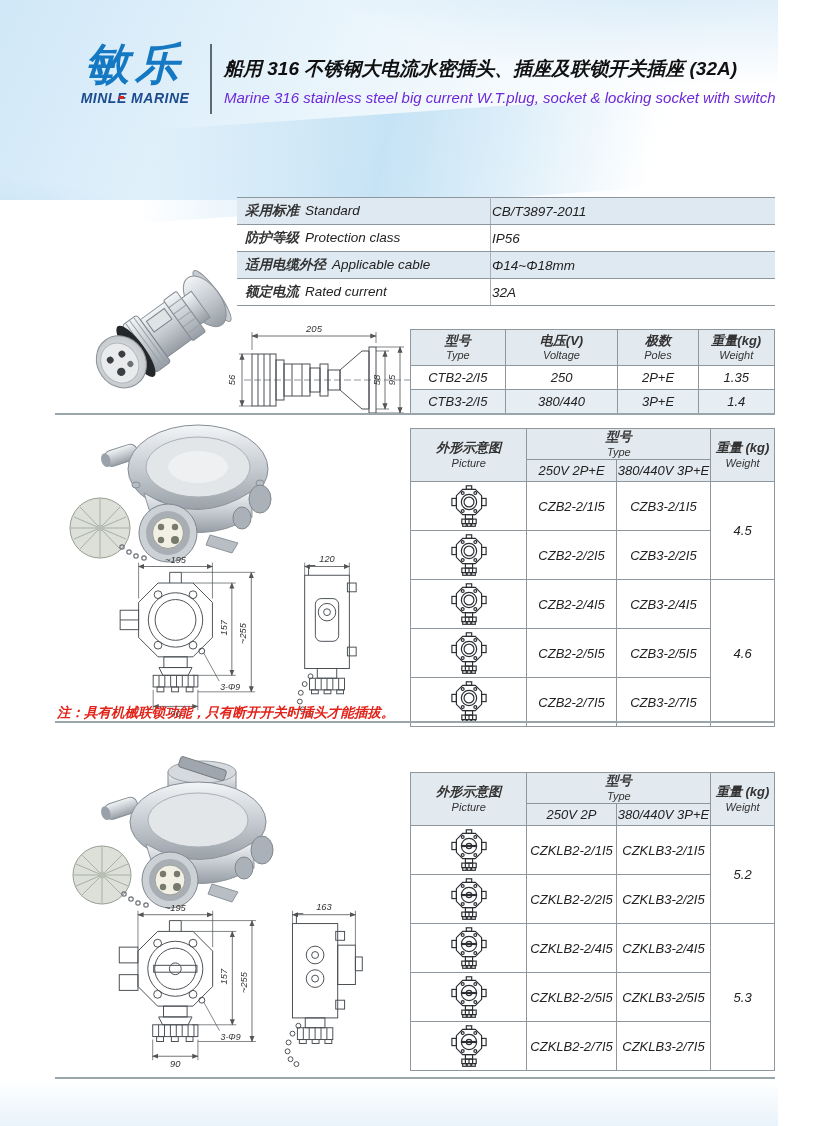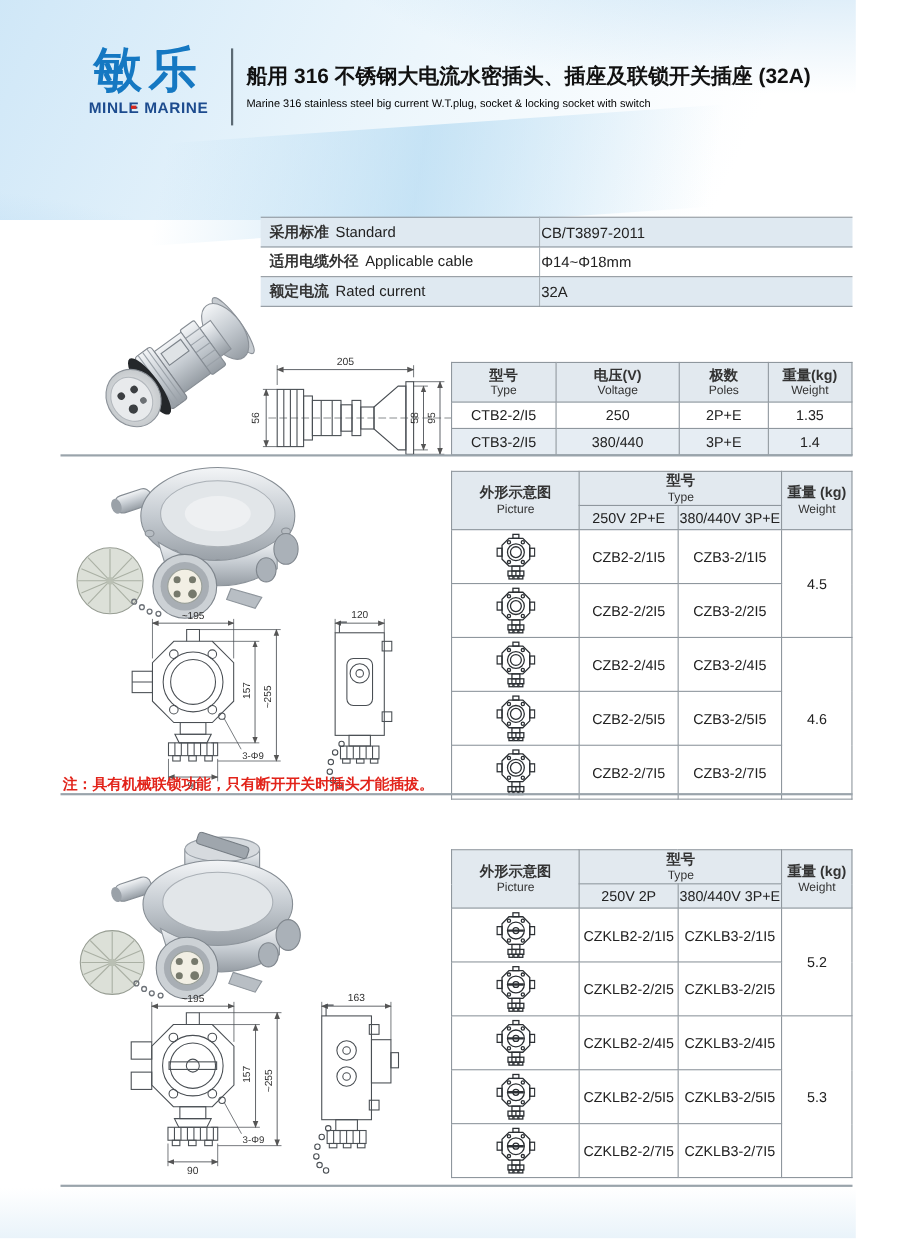--- a/index.html
+++ b/index.html
@@ -1,38 +1,38 @@
 <!DOCTYPE html>
 <html><head>
 <meta charset="utf-8">
 <style>
   html,body{margin:0;padding:0;background:#fff;}
   .page{position:relative;width:778px;height:1126px;background:#fff;overflow:hidden;
-        font-family:"Liberation Sans",sans-serif;color:#222;}
+        font-family:"Liberation Sans",sans-serif;color:#222;font-style:italic;}
   
   .bg-top{position:absolute;left:0;top:0;width:830px;height:200px;
     background:
       radial-gradient(90% 130% at 88% -35%, rgba(150,200,235,.55), rgba(255,255,255,0) 60%),
       radial-gradient(75% 110% at -12% 145%, rgba(160,205,238,.65), rgba(255,255,255,0) 55%),
       linear-gradient(115deg, rgba(205,230,247,.95) 0%, rgba(236,246,252,.95) 45%, #ffffff 80%);}
   .bg-top::after{content:"";position:absolute;left:0;top:56%;width:100%;height:46%;
     background:linear-gradient(100deg, rgba(255,255,255,0) 18%, rgba(170,213,240,.6) 46%, rgba(255,255,255,0) 78%);
     transform:skewY(-4deg);}
   .bg-bottom{position:absolute;left:0;bottom:0;width:830px;height:46px;
     background:linear-gradient(180deg,#ffffff, #e9f3fa);}
   
   .logo{position:absolute;left:58px;top:42px;width:154px;text-align:center;}
   .logo-cn{font-size:44px;font-weight:bold;color:#1578c2;letter-spacing:6px;line-height:1;}
   .logo-en{margin-top:4px;font-size:14px;font-weight:bold;color:#1c4b8e;letter-spacing:.5px;}
   .e-accent{position:relative;}
   .e-accent::after{content:"";position:absolute;left:2px;top:6px;width:5px;height:2.5px;background:#d6281e;}
   .head-divider{position:absolute;left:210px;top:44px;width:2px;height:70px;background:#5c6a74;}
   .titles{position:absolute;left:224px;top:56px;width:580px;}
   .title-cn{font-size:19px;font-weight:bold;color:#111;}
-  .title-en{margin-top:7px;font-size:10px;color:#000000;}
+  .title-en{margin-top:7px;font-size:15px;color:#6d28d9;}
   
   table{border-collapse:collapse;}
   .spec{position:absolute;left:237px;top:197px;width:538px;table-layout:fixed;}
   .spec td{height:24px;font-size:13.5px;border-top:1px solid #8f979e;border-bottom:1px solid #8f979e;}
   .spec .lbl{width:244px;padding-left:8px;border-right:1px solid #a9b2b9;margin-left:36px;}
   .spec .lbl .cn{font-weight:bold;color:#333;}
   .spec .lbl .en{margin-left:6px;color:#222;}
   .spec .val{text-align:left;}
   .spec tr:nth-child(odd){background:#dfe9f1;}
   
@@ -151,20 +151,24 @@
     <div class="title-en">Marine 316 stainless steel big current W.T.plug, socket &amp; locking socket with switch</div>
   </div>
 
   <table class="spec">
     <tbody>
       <tr>
         <td class="lbl"><span class="cn">采用标准</span><span class="en">Standard</span></td>
         <td class="val">CB/T3897-2011</td>
       </tr>
       <tr>
+        <td class="lbl"><span class="cn">防护等级</span><span class="en">Protection class</span></td>
+        <td class="val">IP56</td>
+      </tr>
+      <tr>
         <td class="lbl"><span class="cn">适用电缆外径</span><span class="en">Applicable cable</span></td>
         <td class="val">Φ14~Φ18mm</td>
       </tr>
       <tr>
         <td class="lbl"><span class="cn">额定电流</span><span class="en">Rated current</span></td>
         <td class="val">32A</td>
       </tr>
     </tbody>
   </table>
 

